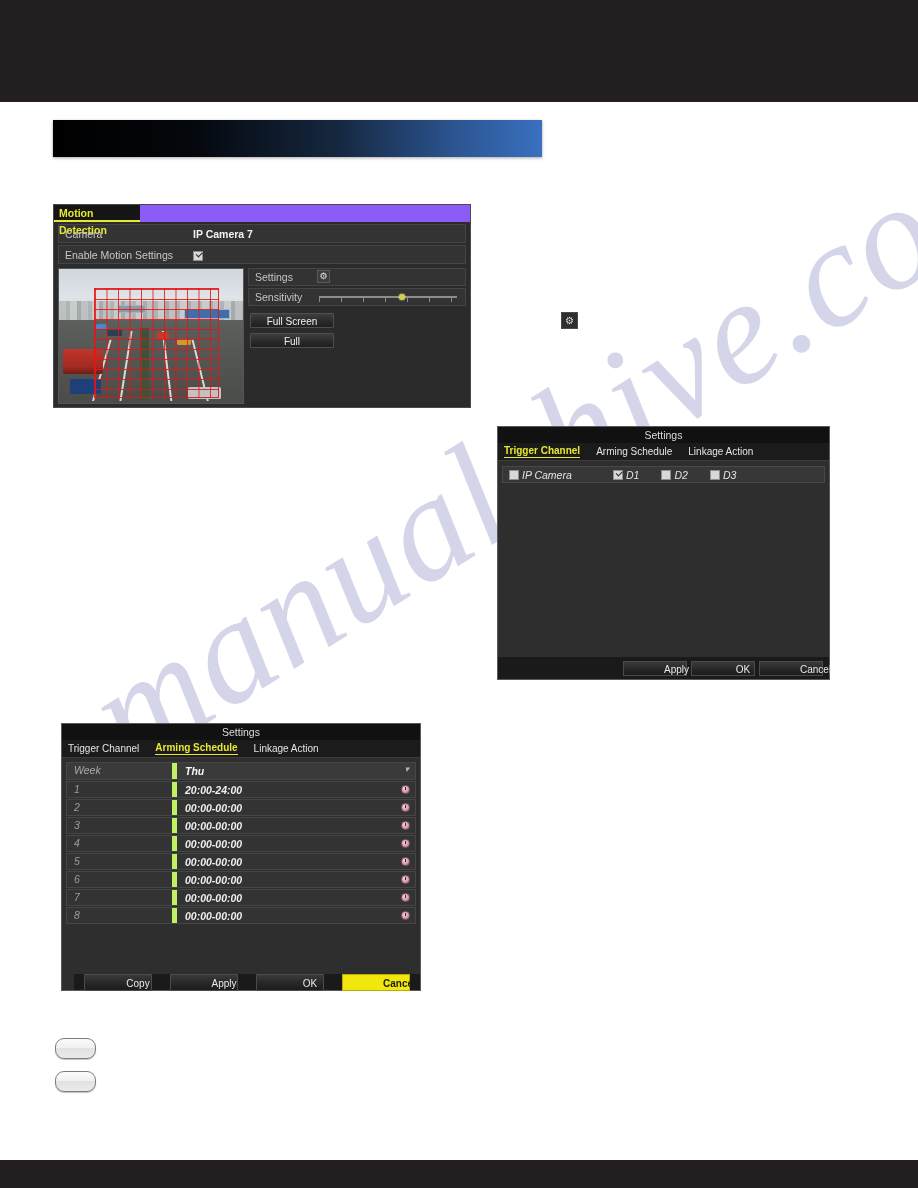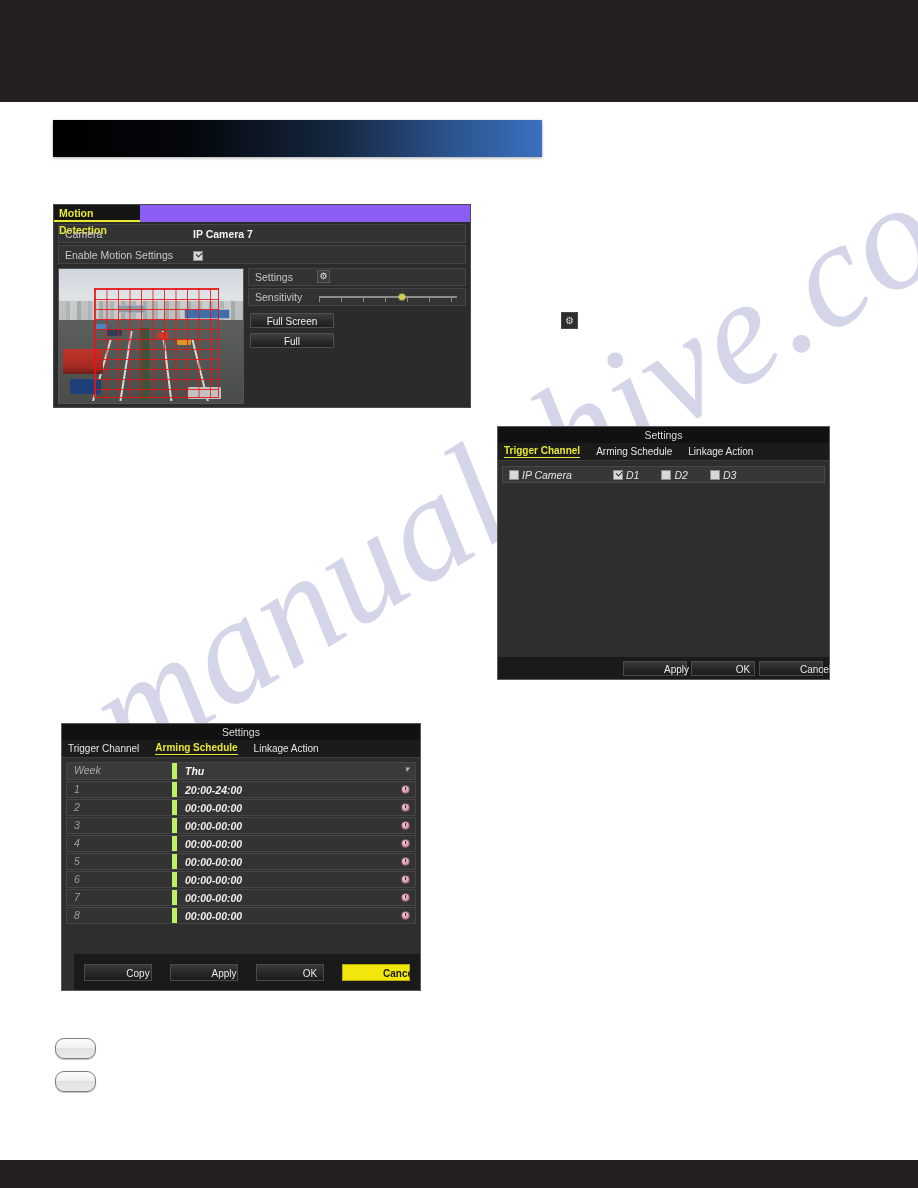--- a/index.html
+++ b/index.html
@@ -445,21 +445,21 @@
     width: 1px; height: 3px;
     background: #3a2228;
   }
   .week-caret {
     position: absolute;
     right: 6px; top: 1px;
     font-size: 9px;
     color: #b4b4b4;
   }
   .sch-footer {
-    height: 36px;
+    height: 16px;
     background: #1a1a1a;
     display: flex;
     align-items: center;
     justify-content: center;
     gap: 18px;
     margin-left: 12px;
   }
   .sch-footer .ftr-btn { width: 68px; height: 17px; line-height: 17px; }
 
   

